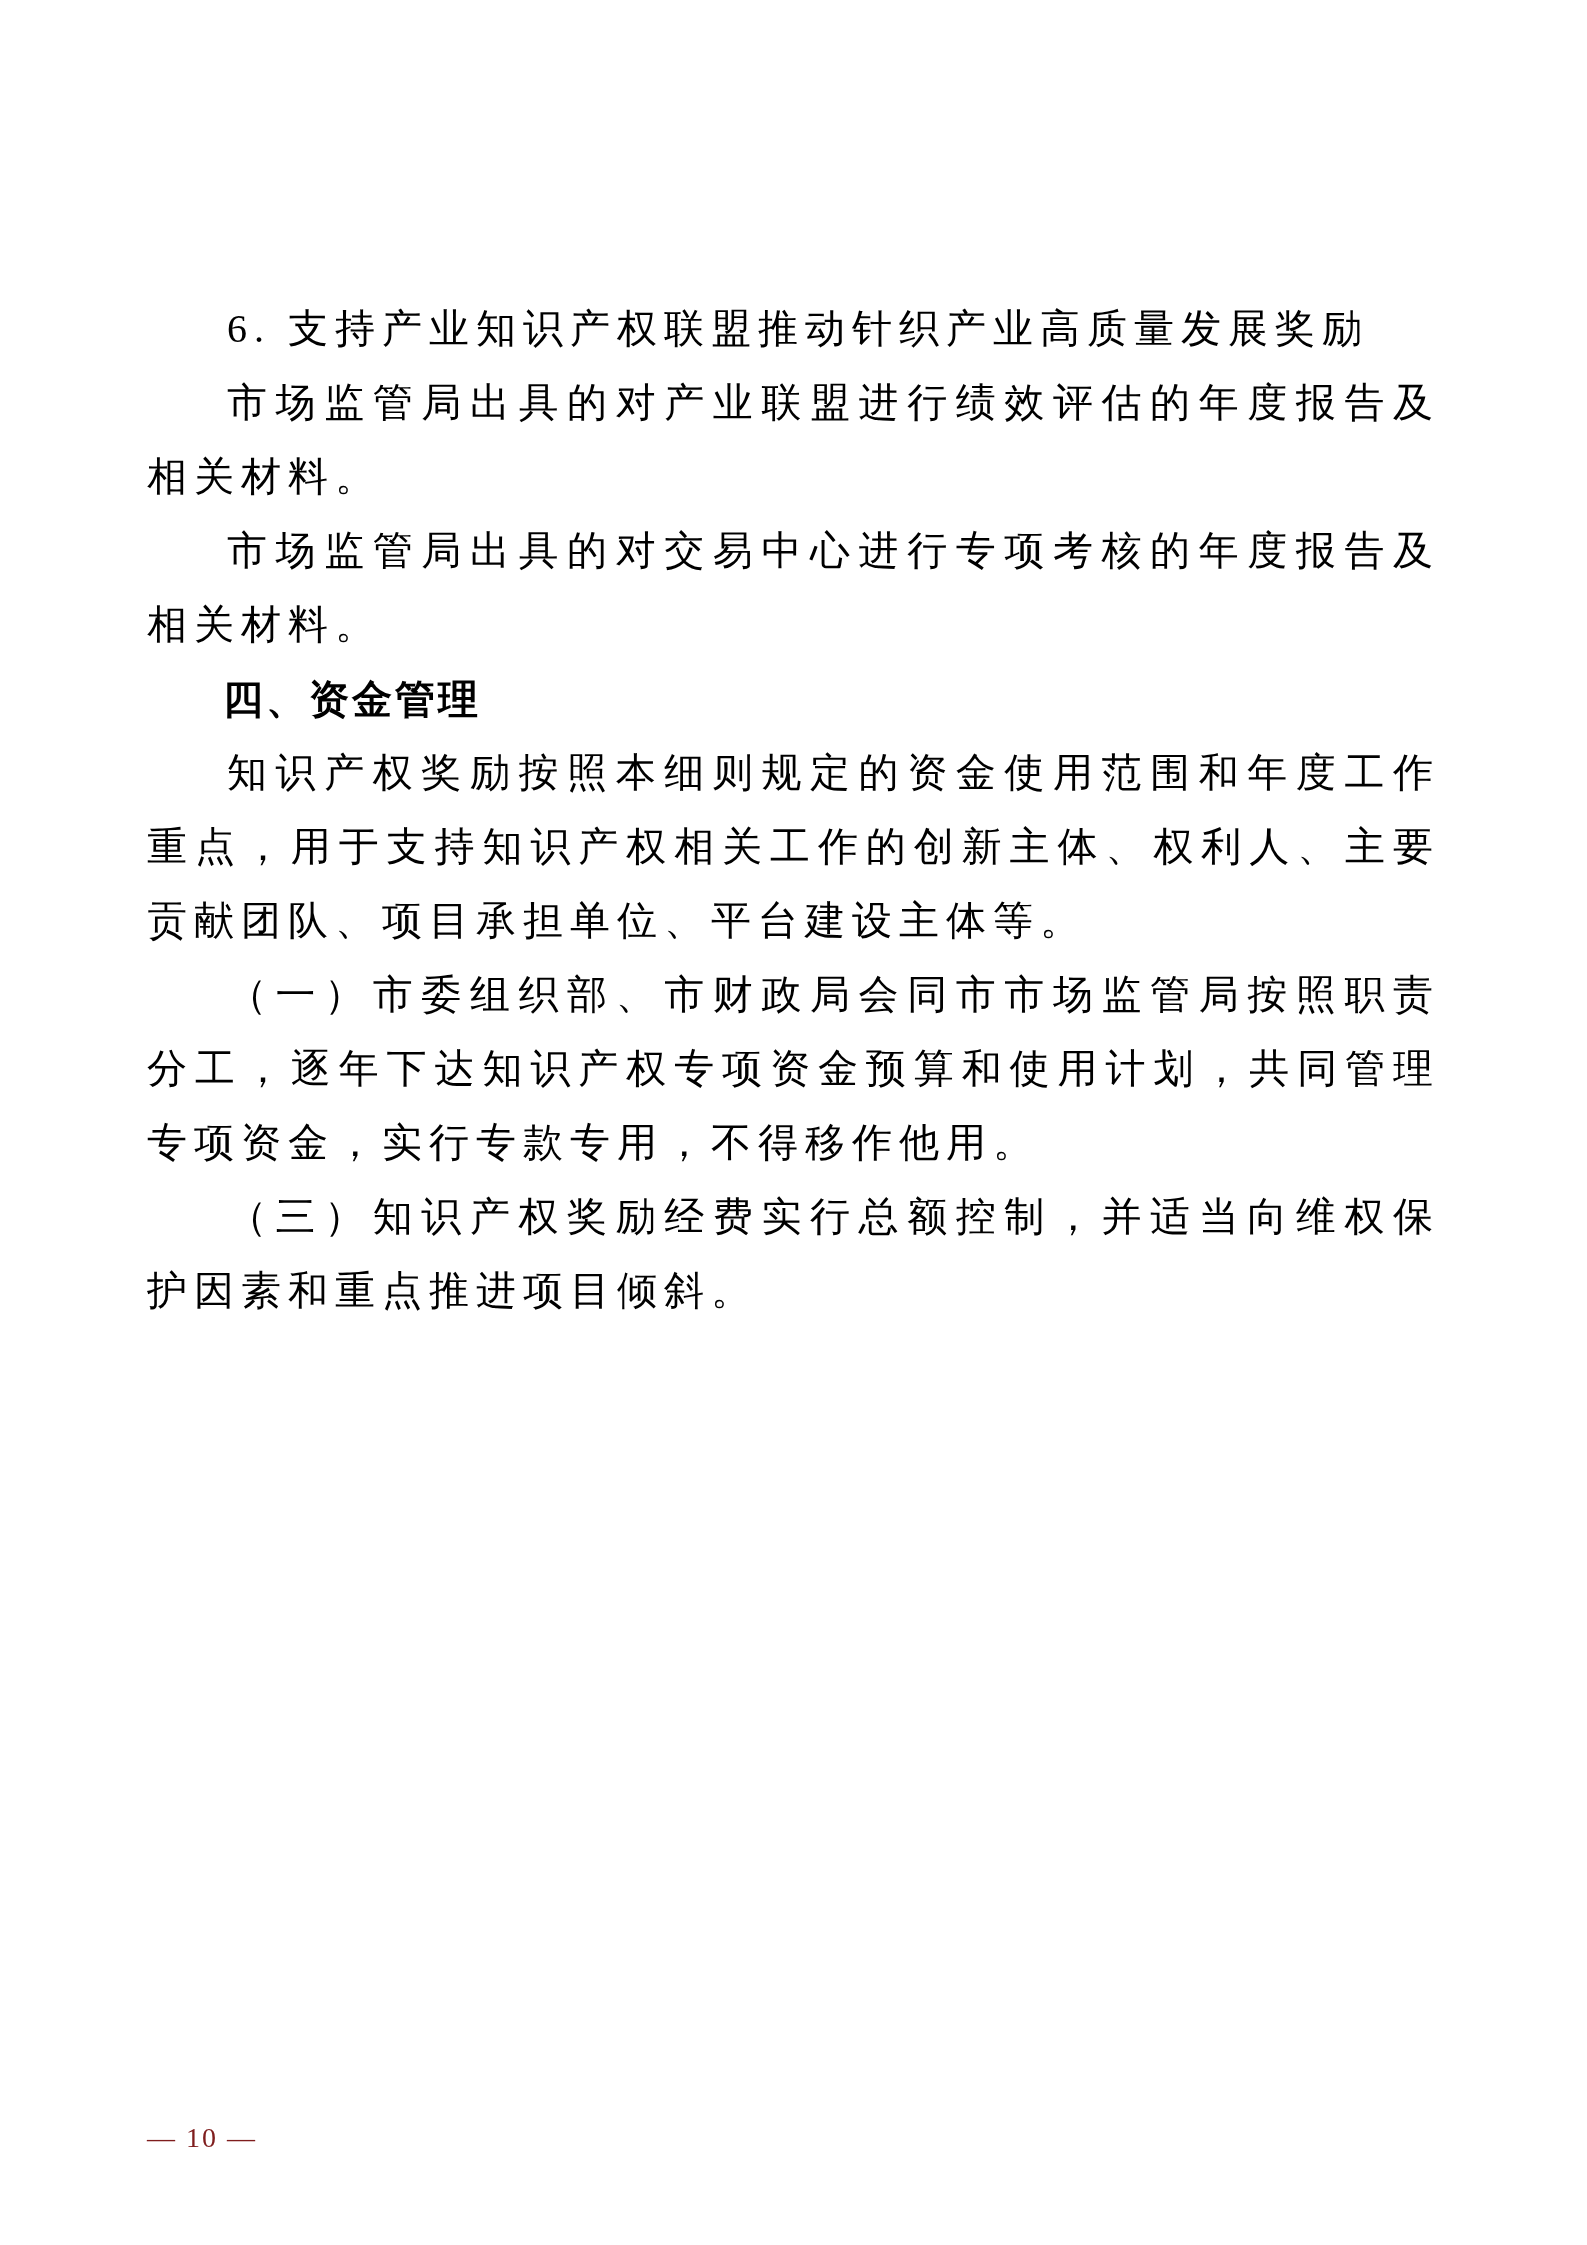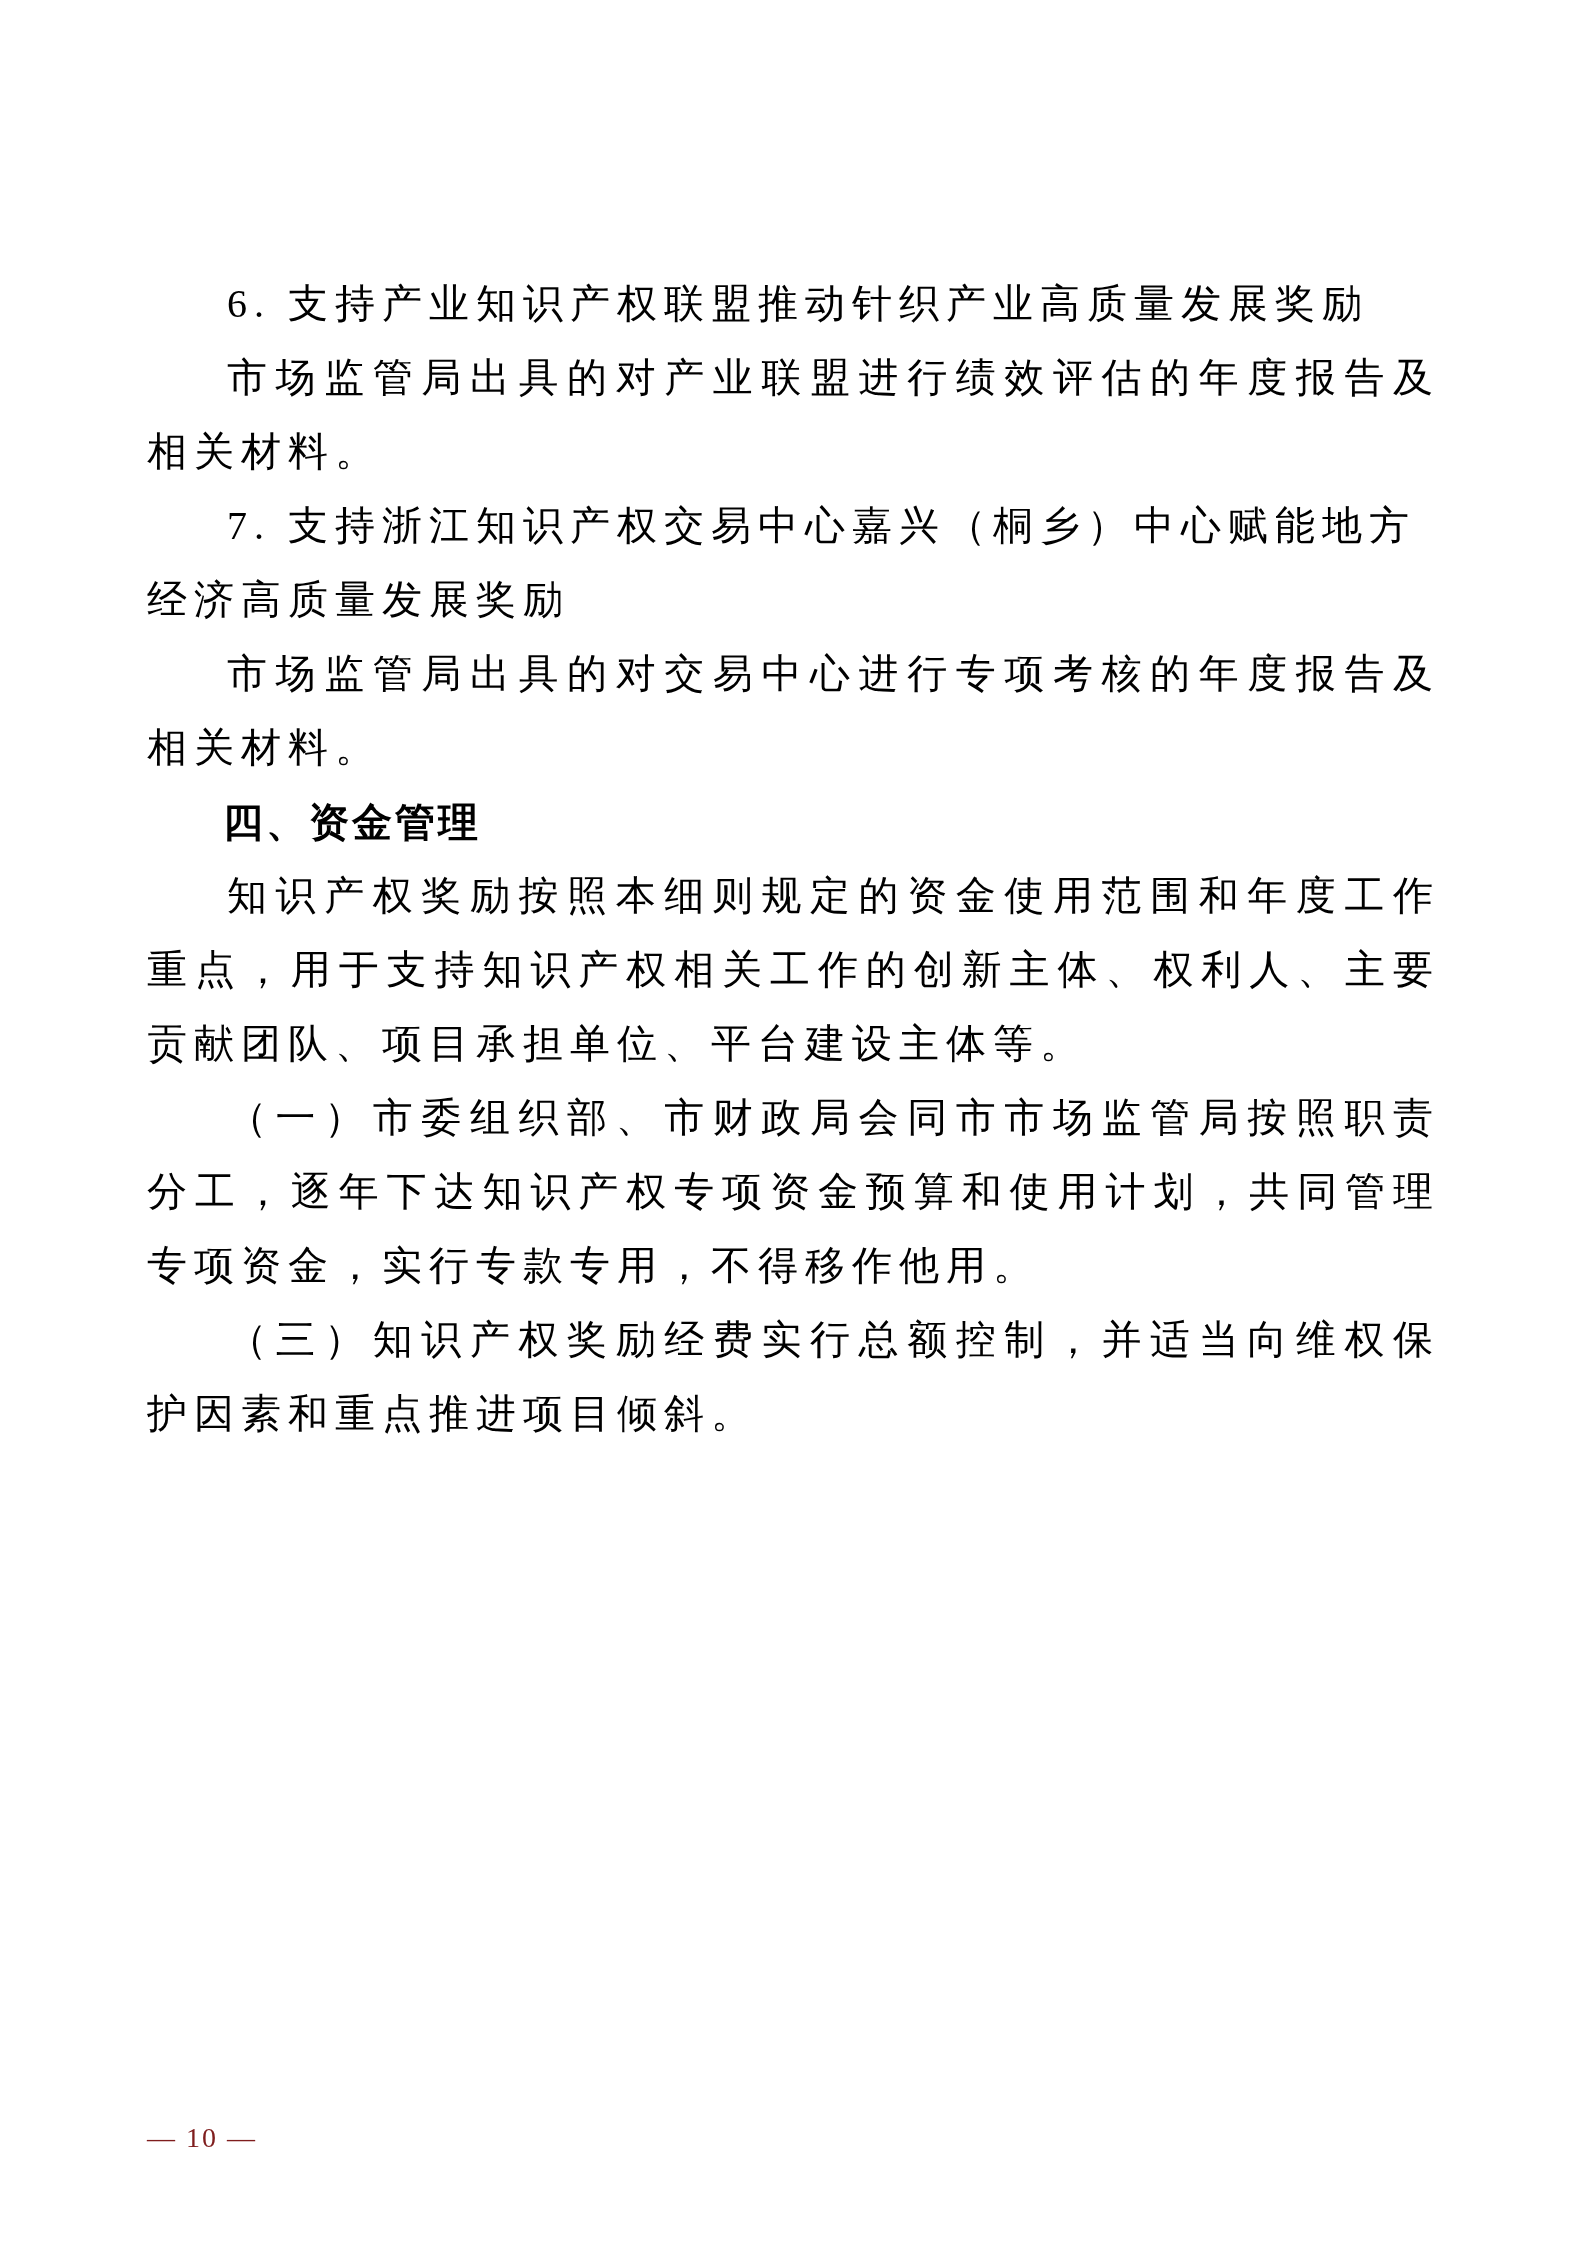--- a/index.html
+++ b/index.html
@@ -13,21 +13,21 @@
     height: 2245px;
     background: #ffffff;
     overflow: hidden;
     font-family: "Liberation Serif", "DejaVu Serif", serif;
     color: #000000;
   }
   .doc-body {
     position: absolute;
     left: 147px;
     right: 147px;
-    top: 267px;
+    top: 292px;
   }
   .doc-body p {
     margin: 0;
     padding: 0;
   }
   p.para, p.item {
     font-family: "Liberation Serif", "DejaVu Serif", serif;
     font-size: 40px;
     line-height: 74px;
     letter-spacing: 7px;
@@ -59,21 +59,20 @@
     color: #7f1d1d;
   }
 </style>
 </head>
 <body>
 
 <div class="page">
   <div class="doc-body">
       <p class="item">6. 支持产业知识产权联盟推动针织产业高质量发展奖励</p>
       <p class="para">市场监管局出具的对产业联盟进行绩效评估的年度报告及相关材料。</p>
-      <p class="item">7. 支持浙江知识产权交易中心嘉兴（桐乡）中心赋能地方经济高质量发展奖励</p>
       <p class="para">市场监管局出具的对交易中心进行专项考核的年度报告及相关材料。</p>
       <p class="heading">四、资金管理</p>
       <p class="para">知识产权奖励按照本细则规定的资金使用范围和年度工作重点，用于支持知识产权相关工作的创新主体、权利人、主要贡献团队、项目承担单位、平台建设主体等。</p>
       <p class="para">（一）市委组织部、市财政局会同市市场监管局按照职责分工，逐年下达知识产权专项资金预算和使用计划，共同管理专项资金，实行专款专用，不得移作他用。</p>
       <p class="para">（三）知识产权奖励经费实行总额控制，并适当向维权保护因素和重点推进项目倾斜。</p>
     </div>
   <div class="page-footer">— 10 —</div>
 </div>
 
 </body></html>

